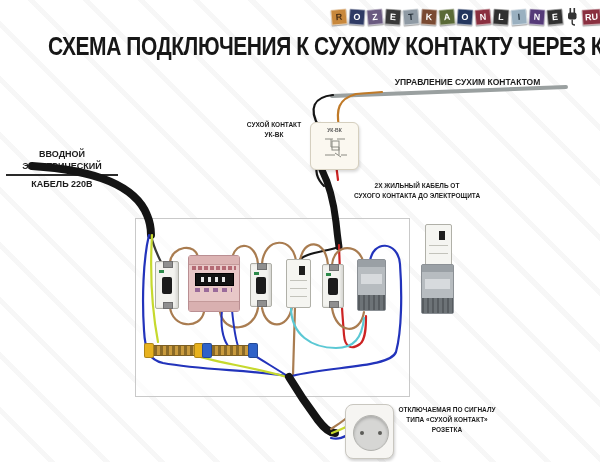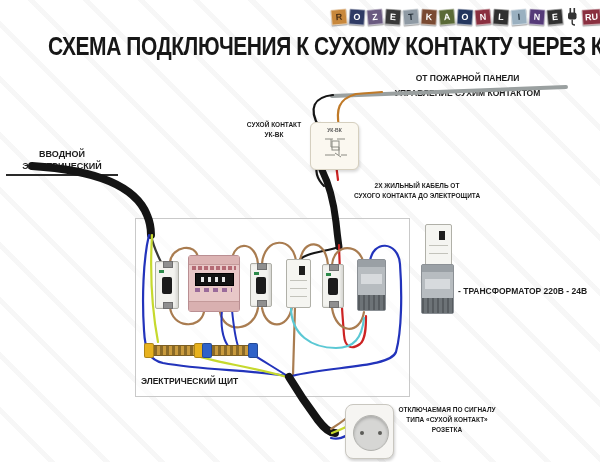--- a/index.html
+++ b/index.html
@@ -100,40 +100,39 @@
         <rect x="2" y="4.5" width="8.5" height="7" rx="2" fill="#333"></rect>
         <path d="M6.2 11.5 L6.2 15 Q6.2 17 9 17" stroke="#333" stroke-width="1.4" fill="none"></path>
       </svg>
     </span>
     <span class="tile" id="ru-tile" style="width: 17px; background: rgb(138, 48, 64); color: rgb(255, 255, 255); transform: rotate(-4deg);">RU</span>
   </div>
 
   <div id="title" class="abs">СХЕМА ПОДКЛЮЧЕНИЯ К СУХОМУ КОНТАКТУ ЧЕРЕЗ КОНТАКТОР</div>
 
   <div class="abs lbl t85 c" style="left:365px;top:73px;width:205px;">
-    <div>ОТ ПОЖАРНОЙ ПАНЕЛИ</div>
     <div style="margin-top:4px;">УПРАВЛЕНИЕ СУХИМ КОНТАКТОМ</div>
   </div>
 
   <div class="abs lbl t9 c" style="left:6px;top:148px;width:112px;">
     <div style="border-bottom:2px solid #2a2a2a;padding-bottom:2px;">ВВОДНОЙ ЭЛЕКТРИЧЕСКИЙ</div>
+    <div style="padding-top:2px;">КАБЕЛЬ 220В</div>
   </div>
 
   <div class="abs lbl t65 c" style="left:243px;top:120px;width:62px;">
     <div>СУХОЙ КОНТАКТ</div>
     <div>УК-ВК</div>
   </div>
 
   <div class="abs lbl t65 c" style="left:328px;top:181px;width:178px;">
     <div>2Х ЖИЛЬНЫЙ КАБЕЛЬ ОТ</div>
     <div>СУХОГО КОНТАКТА ДО ЭЛЕКТРОЩИТА</div>
   </div>
 
   <div id="panel" class="abs"></div>
-  <div class="abs lbl t85" style="left:141px;top:376px;z-index:3;">ЭЛЕКТРИЧЕСКИЙ ЩИТ</div>
 
   <svg class="wires" width="600" height="462" viewBox="0 0 600 462">
 
     <path d="M332 96 L566 87" stroke="#9aa0a0" stroke-width="4" fill="none" stroke-linecap="round"></path>
 
     <path d="M319 127 C308 108 314 97 333 95" stroke="#151515" stroke-width="2.2" fill="none" stroke-linecap="round"></path>
     <path d="M339 127 C336 110 338 99 356 94 L382 92" stroke="#c07a28" stroke-width="2.2" fill="none" stroke-linecap="round"></path>
 
     <path d="M318 162 C314 172 318 180 324 186" stroke="#151515" stroke-width="2.2" fill="none" stroke-linecap="round"></path>
     <path d="M336 164 L338 180" stroke="#cc2222" stroke-width="2.2" fill="none" stroke-linecap="round"></path>
@@ -248,15 +247,14 @@
     <div class="btn" style="left:13px;"></div>
     <div class="ln" style="top:20px;"></div>
     <div class="ln" style="top:28px;"></div>
   </div>
 
   <div class="abs transformer" style="left:421px;top:264px;width:31px;height:48px;z-index:3;">
     <div class="top"></div>
     <div class="mid"></div>
     <div class="base"></div>
   </div>
-  <div class="abs lbl t85" style="left:458px;top:286px;">- ТРАНСФОРМАТОР 220В - 24В</div>
 
 </div>
 
 </body></html>

